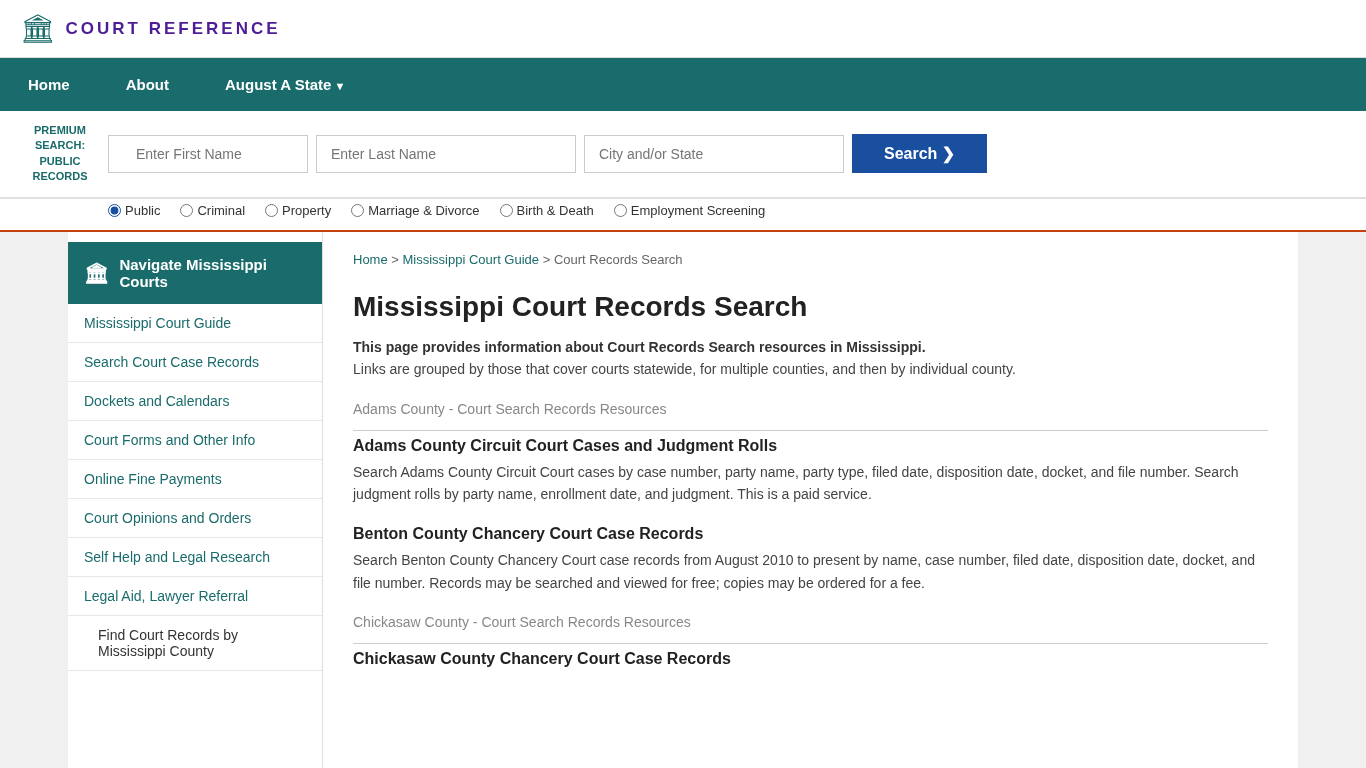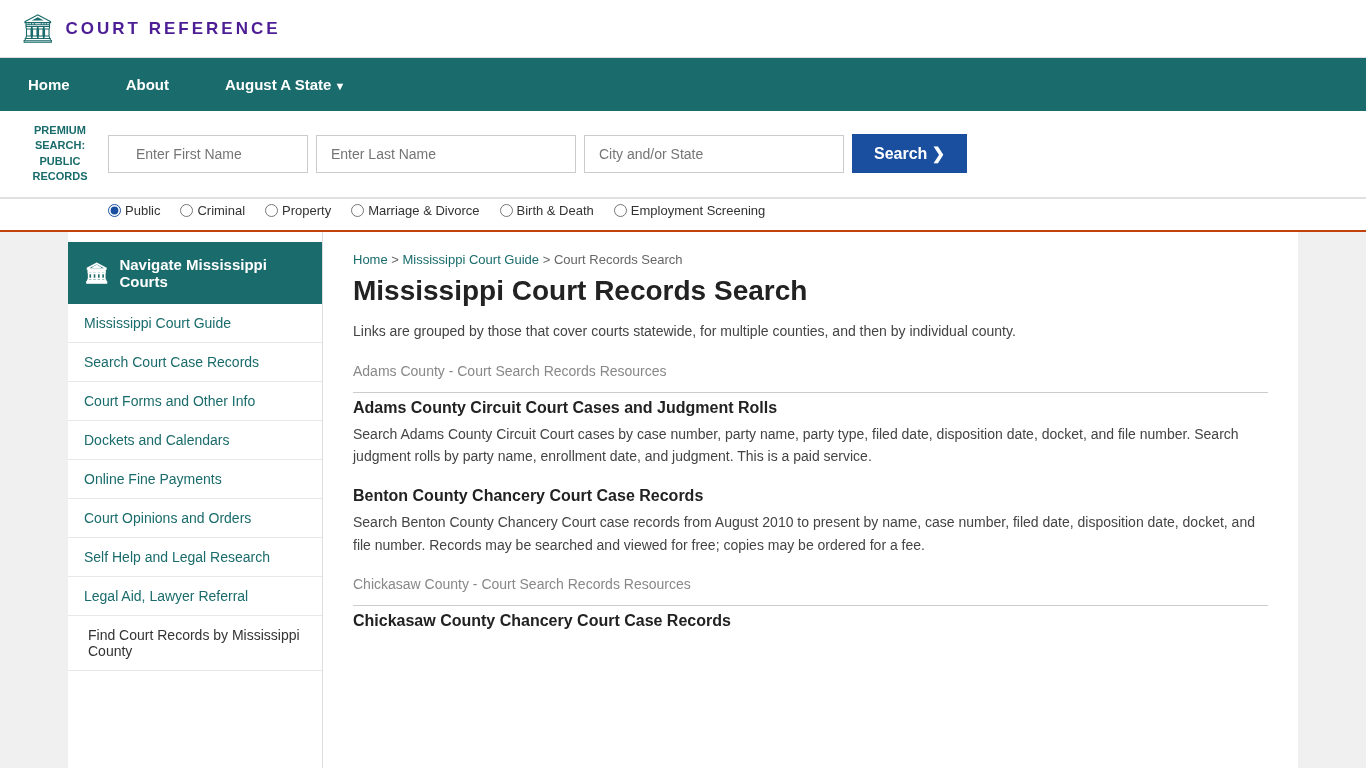--- a/index.html
+++ b/index.html
@@ -15,39 +15,39 @@
     #navbar a { color: #fff; text-decoration: none; padding: 18px 28px; font-size: 15px; font-weight: bold; display: block; }
     #navbar .has-arrow::after { content: ' ▼'; font-size: 11px; }
 
     
     #search-bar { background: #fff; padding: 12px 20px; display: flex; align-items: center; gap: 8px; border-bottom: 2px solid #e0e0e0; }
     #search-bar .premium-label { color: #1a6b6b; font-size: 11px; font-weight: bold; line-height: 1.4; width: 80px; text-align: center; flex-shrink: 0; }
     #search-bar input { border: 1px solid #ccc; padding: 10px 14px; font-size: 14px; color: #999; }
     #search-bar input:first-of-type { width: 200px; padding-left: 27px; }
     #search-bar input:nth-of-type(2) { width: 260px; }
     #search-bar input:nth-of-type(3) { width: 260px; }
-    #search-bar .search-btn { background: #1a4fa0; color: #fff; border: none; padding: 10px 22px; font-size: 16px; font-weight: bold; cursor: pointer; white-space: nowrap; }
+    #search-bar .search-btn { background: #1a4fa0; color: #fff; border: none; padding: 10px 32px; font-size: 16px; font-weight: bold; cursor: pointer; white-space: nowrap; }
     #search-bar .search-btn::after { content: ' ❯'; }
     #radio-row { background: #fff; padding: 4px 20px 12px 108px; border-bottom: 2px solid #c2410c; display: flex; gap: 20px; align-items: center; }
     #radio-row label { display: flex; align-items: center; gap: 4px; font-size: 13px; cursor: pointer; }
     #radio-row input[type=radio] { accent-color: #1a4fa0; }
 
     
     #main-wrap { background: #fff; max-width: 1230px; margin: 0 auto; display: flex; min-height: 600px; }
 
     
     #sidebar { width: 255px; flex-shrink: 0; border-right: 1px solid #ddd; padding: 10px 0; background: #fff; }
     #sidebar .nav-header { background: #1a6b6b; color: #fff; padding: 14px 16px; display: flex; align-items: center; gap: 10px; font-weight: bold; font-size: 15px; }
     #sidebar .nav-header .icon { font-size: 20px; }
     #sidebar a { display: block; padding: 11px 16px; color: #1a6b6b; text-decoration: none; border-bottom: 1px solid #e8e8e8; font-size: 14px; }
-    #sidebar .static-item { padding: 11px 20px; color: #333; border-bottom: 1px solid #e8e8e8; font-size: 14px; }
+    #sidebar .static-item { padding: 11px 30px; color: #333; border-bottom: 1px solid #e8e8e8; font-size: 14px; }
 
     
     #content { flex: 1; padding: 20px 30px; background: #fff; }
-    #breadcrumb { font-size: 13px; color: #666; margin-bottom: 8px; }
+    #breadcrumb { font-size: 13px; color: #666; margin-bottom: 24px; }
     #breadcrumb a { color: #1a6b6b; text-decoration: none; }
     #page-title { font-size: 28px; font-weight: bold; color: #222; margin-bottom: 16px; }
     #intro-bold { font-weight: bold; font-size: 14px; margin-bottom: 6px; }
     #intro-normal { font-size: 14px; color: #444; margin-bottom: 24px; }
 
     .county-section { margin-bottom: 20px; }
     .county-header { font-size: 14px; color: #888; margin-bottom: 6px; padding-bottom: 13px; border-bottom: 1px solid #ccc; }
     .resource-title { font-weight: bold; font-size: 16px; color: #222; margin-bottom: 6px; }
     .resource-desc { font-size: 14px; color: #444; line-height: 1.6; }
 
@@ -92,37 +92,38 @@
 
 <div id="main-wrap">
 
   <div id="sidebar">
     <div class="nav-header">
       <span class="icon">🏛</span>
       <span>Navigate Mississippi Courts</span>
     </div>
     <a href="#">Mississippi Court Guide</a>
     <a href="#">Search Court Case Records</a>
+    <a href="#">Dockets and Calendars</a>
     <a href="#">Court Forms and Other Info</a>
-    <a href="#">Dockets and Calendars</a>
     <a href="#">Online Fine Payments</a>
     <a href="#">Court Opinions and Orders</a>
     <a href="#">Self Help and Legal Research</a>
     <a href="#">Legal Aid, Lawyer Referral</a>
     <div class="static-item">Find Court Records by Mississippi County</div>
   </div>
 
   <div id="content">
     <div id="breadcrumb">
       <a href="#">Home</a>
       &gt;
       <a href="#">Mississippi Court Guide</a>
       &gt; <span>Court Records Search</span>
     </div>
     <h1 id="page-title">Mississippi Court Records Search</h1>
+    <p id="intro-bold">This page provides information about Court Records Search resources in Mississippi.</p>
     <p id="intro-normal">Links are grouped by those that cover courts statewide, for multiple counties, and then by individual county.</p>
 
     <div class="county-section">
       <div class="county-header">Adams County - Court Search Records Resources</div>
       <div class="resource-title">Adams County Circuit Court Cases and Judgment Rolls</div>
       <div class="resource-desc">Search Adams County Circuit Court cases by case number, party name, party type, filed date, disposition date, docket, and file number. Search judgment rolls by party name, enrollment date, and judgment. This is a paid service.</div>
     </div>
 
     <div class="county-section">
       <div class="resource-title">Benton County Chancery Court Case Records</div>

